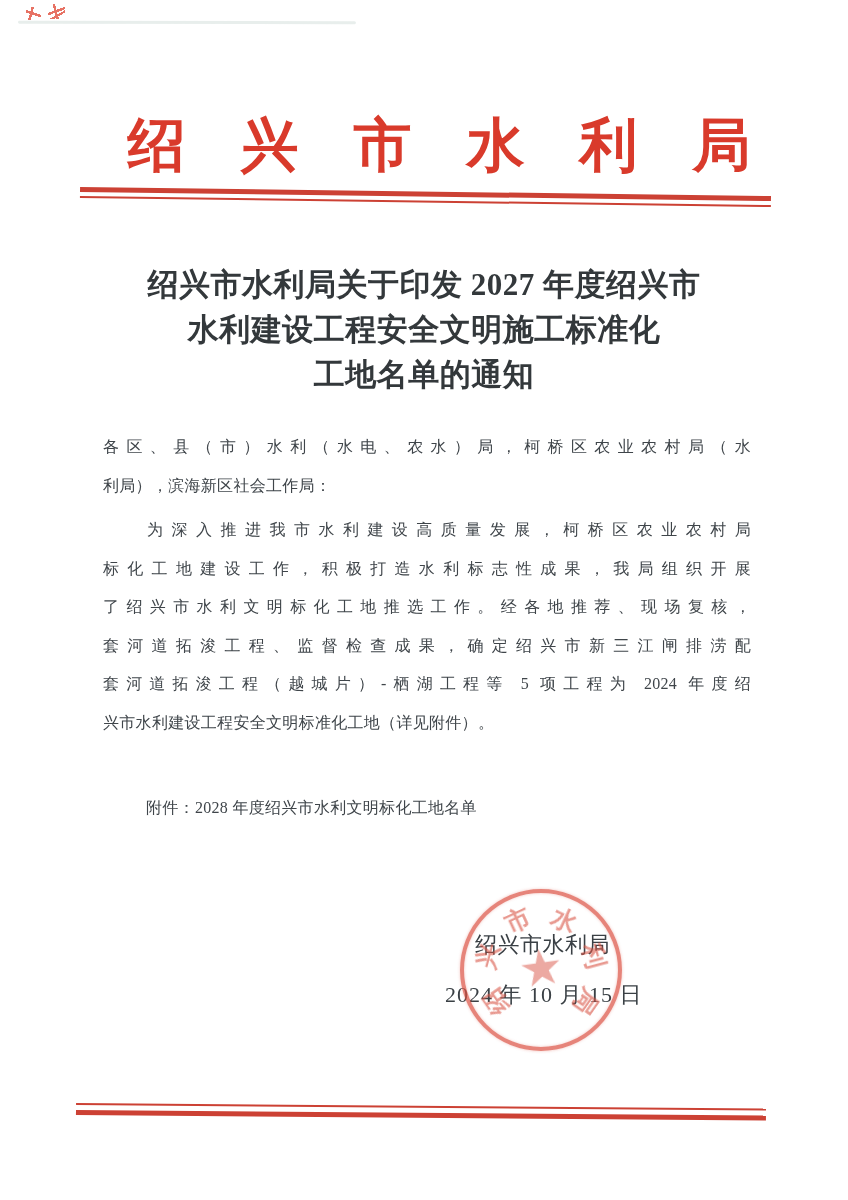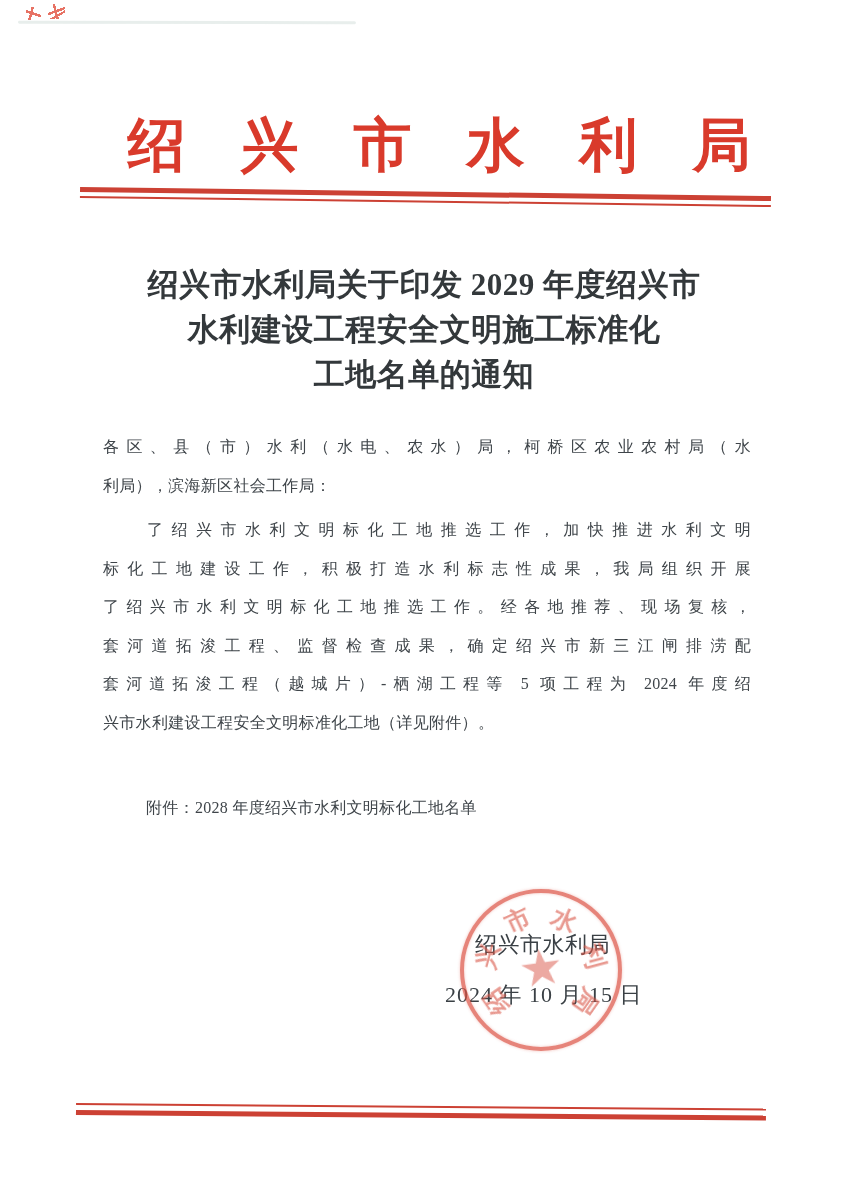--- a/index.html
+++ b/index.html
@@ -82,32 +82,32 @@
 
   <div class="letterhead">绍兴市水利局</div>
 
   <div class="rule rule-top">
     <i class="thick"></i>
       <i class="gap"></i>
       <i class="thin"></i>
   </div>
 
   <div class="doc-title">
-    <div>绍兴市水利局关于印发 2029 年度绍兴市</div>
+    <div>绍兴市水利局关于印发 2027 年度绍兴市</div>
     <div>水利建设工程安全文明施工标准化</div>
     <div>工地名单的通知</div>
   </div>
 
   <div class="textblock addressee">
     <div class="bl just">各区、县（市）水利（水电、农水）局，柯桥区农业农村局（水</div>
     <div class="bl">利局），滨海新区社会工作局：</div>
   </div>
 
   <div class="textblock main-para">
-    <div class="bl just indent">了绍兴市水利文明标化工地推选工作，加快推进水利文明</div>
+    <div class="bl just indent">为深入推进我市水利建设高质量发展，柯桥区农业农村局</div>
     <div class="bl just">标化工地建设工作，积极打造水利标志性成果，我局组织开展</div>
     <div class="bl just">了绍兴市水利文明标化工地推选工作。经各地推荐、现场复核，</div>
     <div class="bl just">套河道拓浚工程、监督检查成果，确定绍兴市新三江闸排涝配</div>
     <div class="bl just">套河道拓浚工程（越城片）-栖湖工程等 5 项工程为 2024 年度绍</div>
     <div class="bl">兴市水利建设工程安全文明标准化工地（详见附件）。</div>
   </div>
 
   <div class="textblock attachment">附件：2028 年度绍兴市水利文明标化工地名单</div>
 
   <div class="sig-agency">绍兴市水利局</div>

